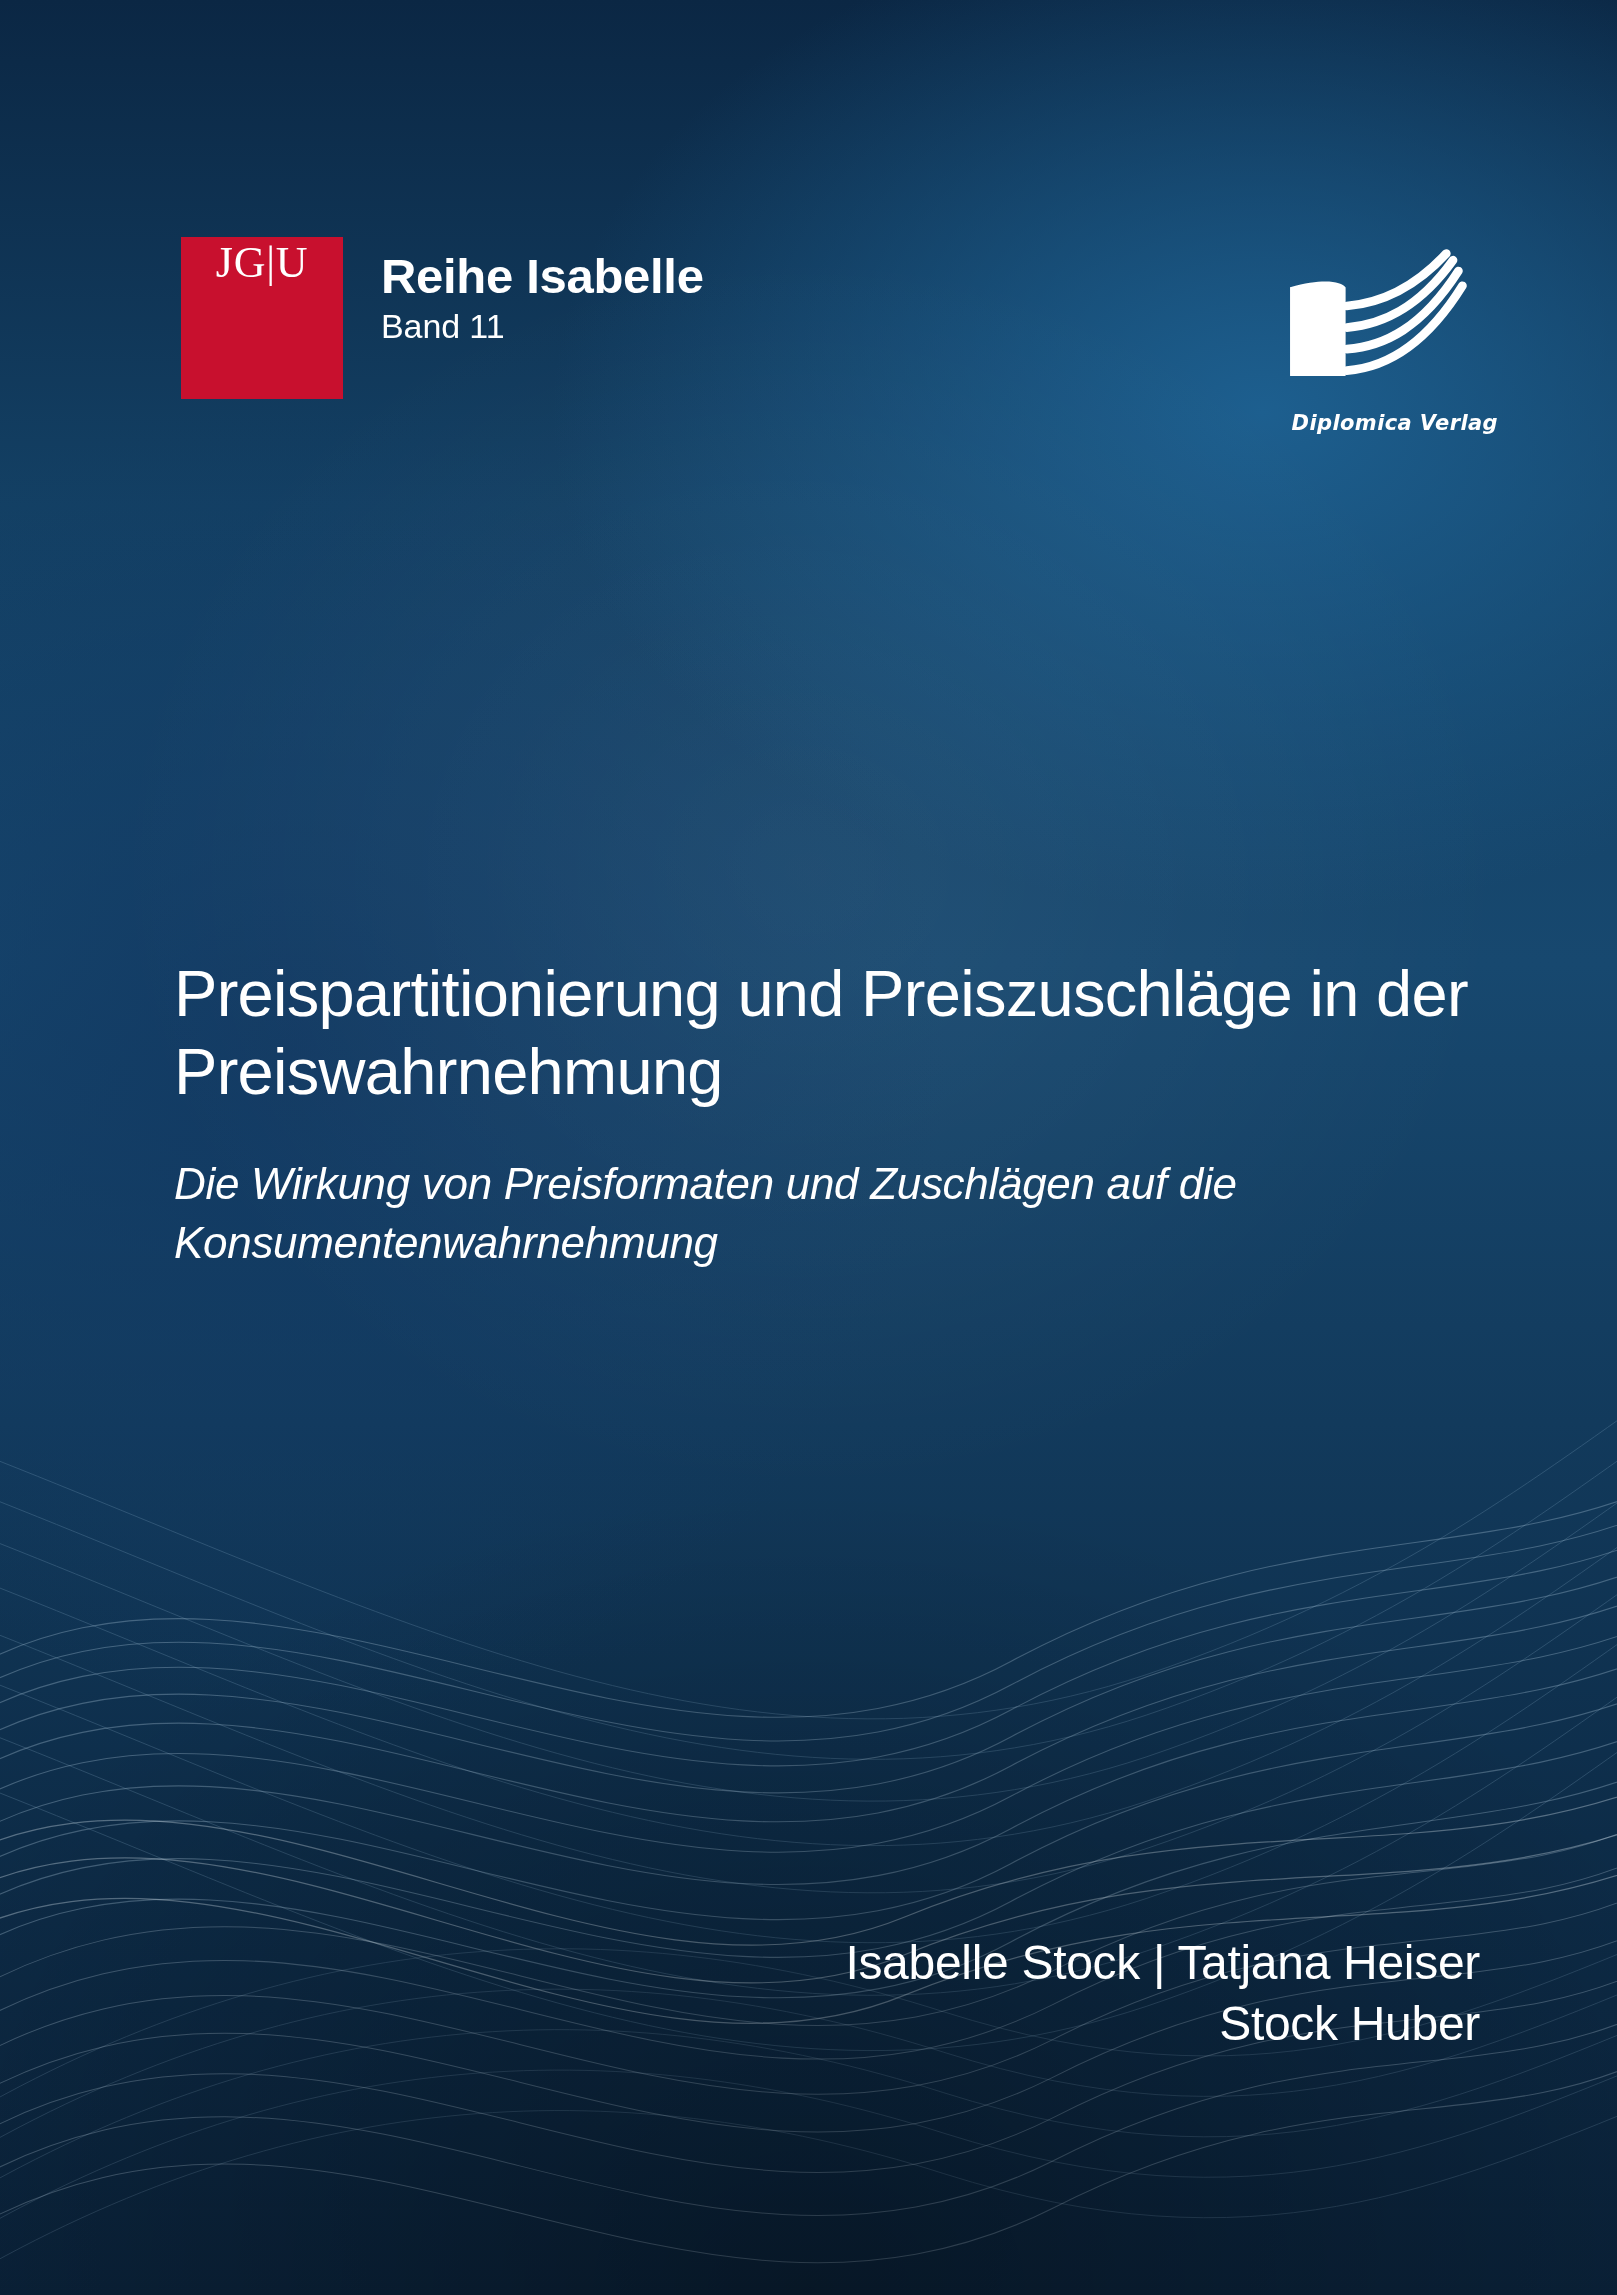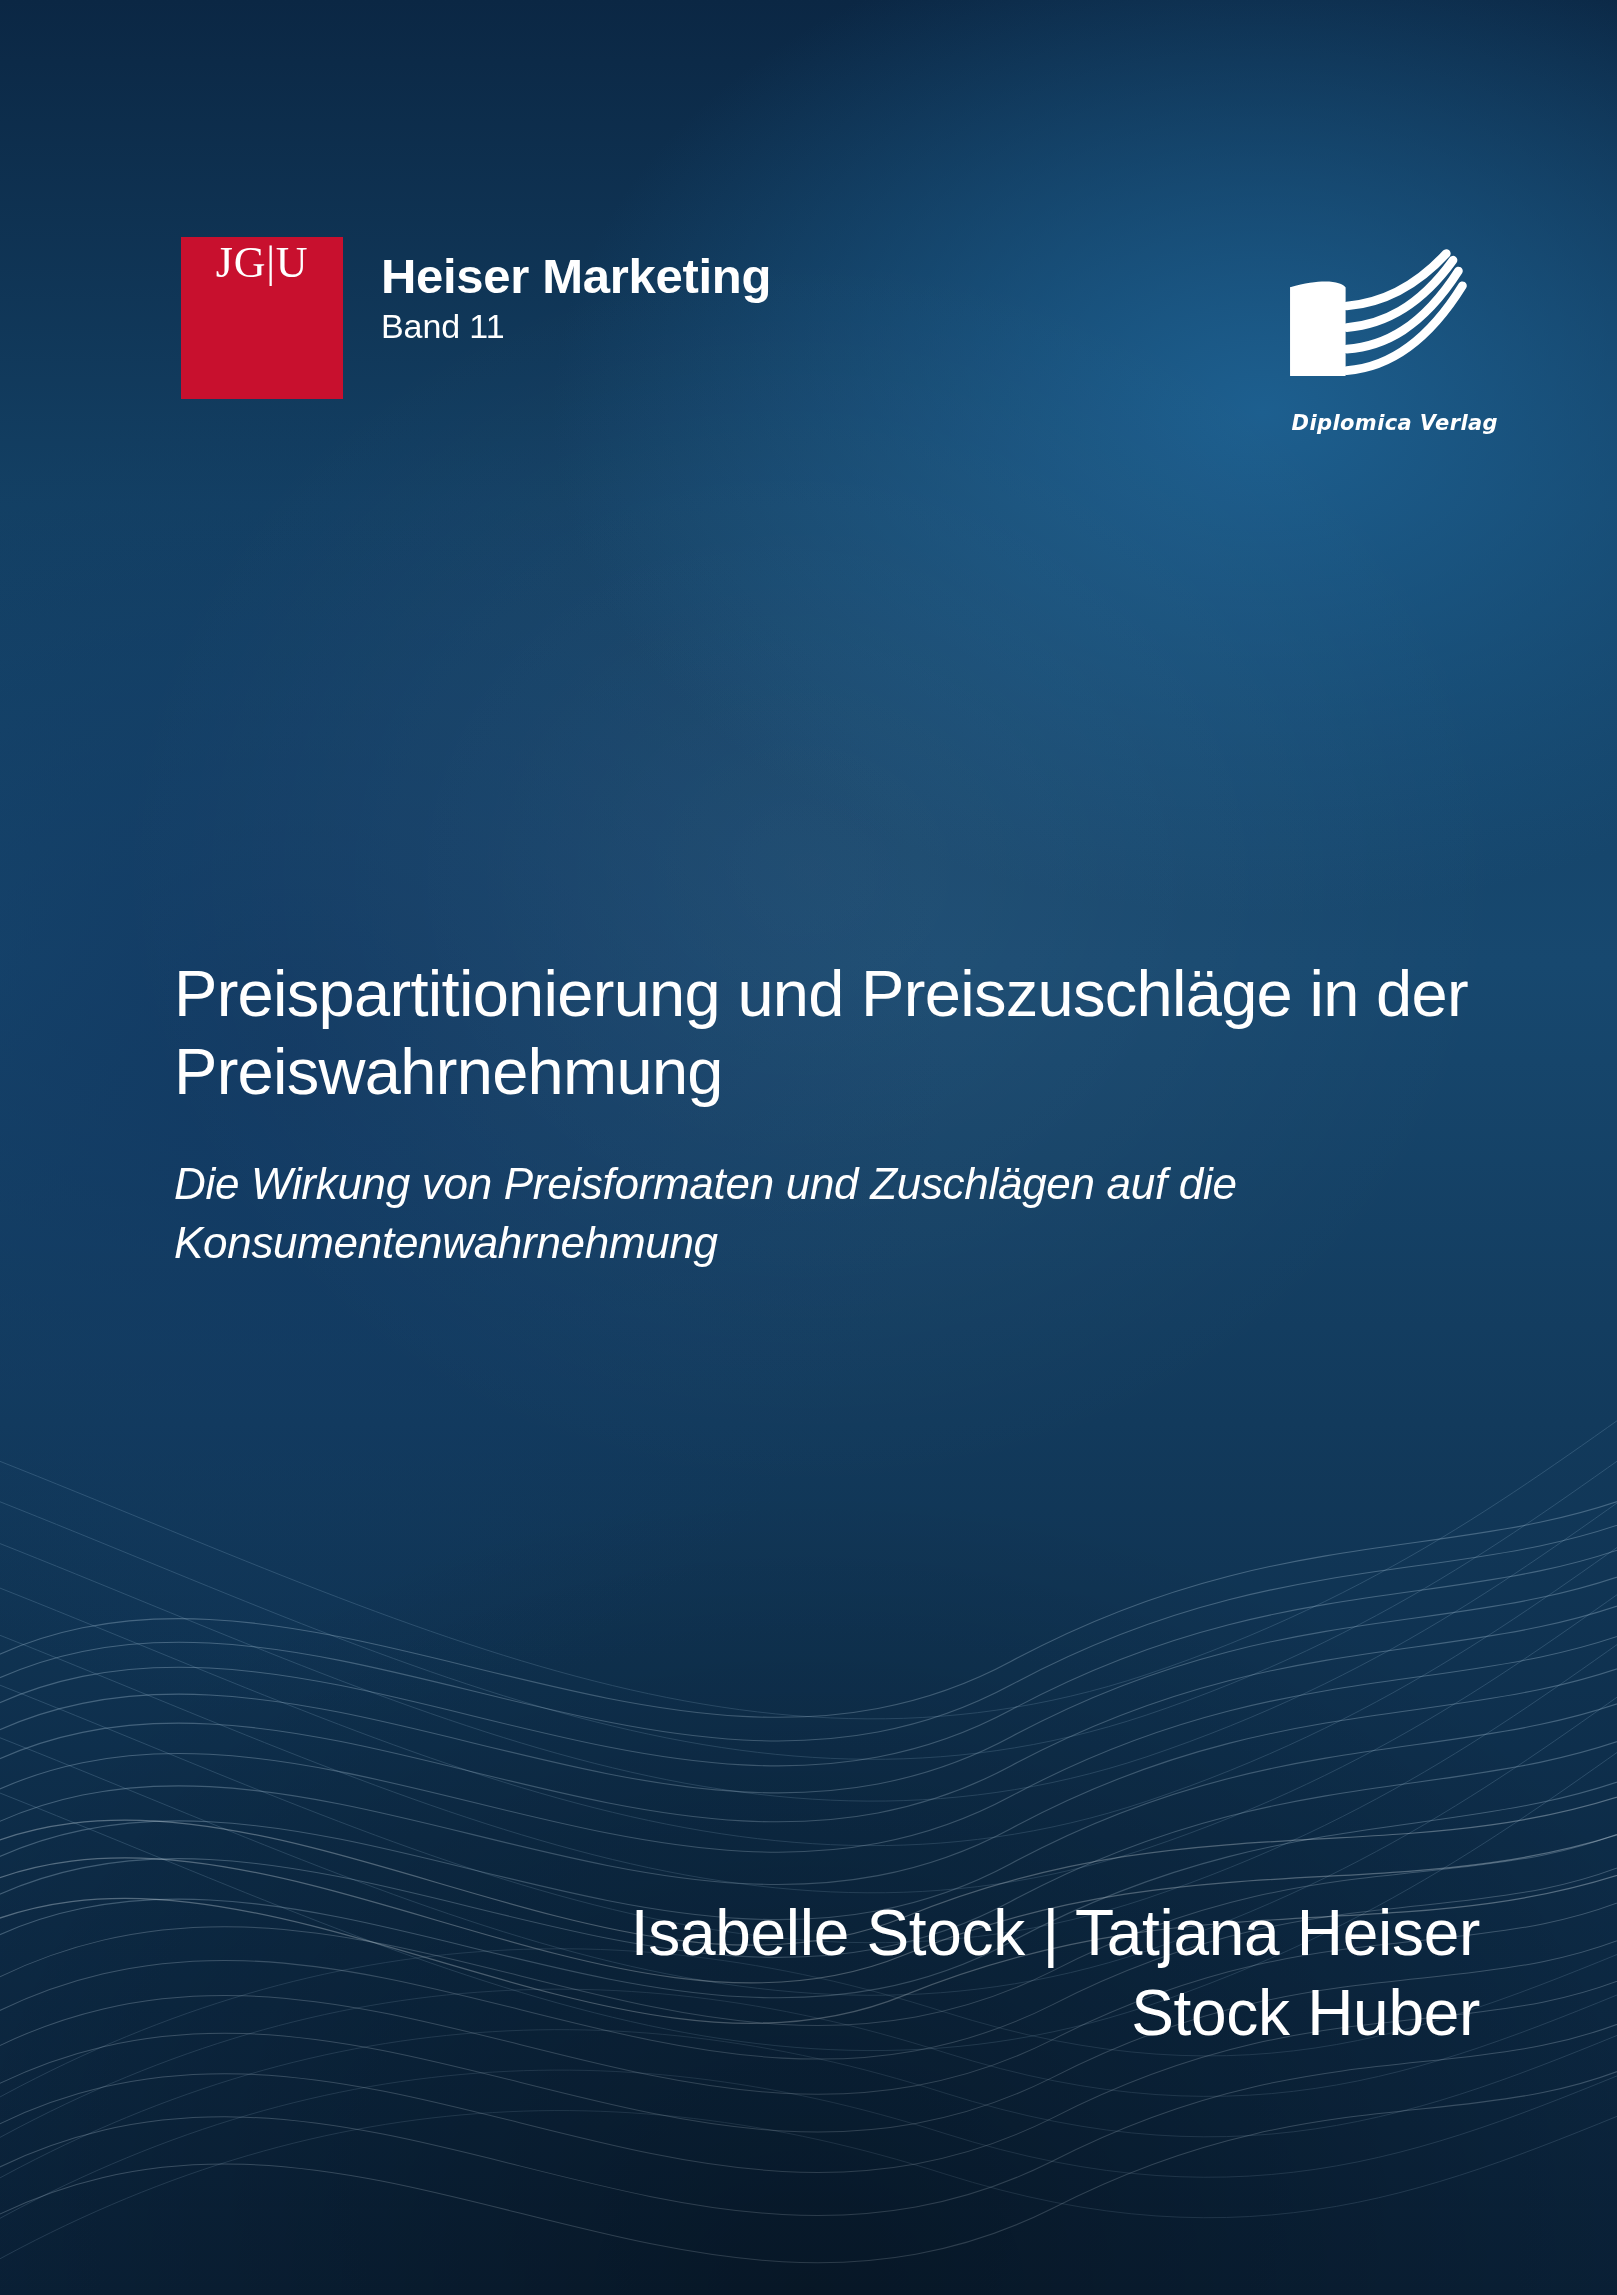--- a/index.html
+++ b/index.html
@@ -131,21 +131,21 @@
 
   
   .authors {
     position: absolute;
     right: 138px;
     bottom: 241px;
     text-align: right;
     color: #ffffff;
   }
   .authors-line {
-    font-size: 64px;
+    font-size: 48px;
     font-weight: 400;
     line-height: 1.26;
     letter-spacing: -0.3px;
     white-space: nowrap;
   }
 </style>
 </head>
 <body>
 
 <div class="cover">
@@ -196,21 +196,21 @@
     </g>
   </svg>
 
   <div class="vignette"></div>
 
   <div class="header">
     <div class="jgu-logo">
       <span>JG|U</span>
     </div>
     <div class="series">
-      <div class="series-name">Heiser Marketing</div>
+      <div class="series-name">Reihe Isabelle</div>
       <div class="series-volume">Band 11</div>
     </div>
   </div>
 
   <div class="publisher">
     <svg width="222" height="155" viewBox="0 0 330 230">
       <path d="M36,58 L36,190 L118,190 L118,58 Z" fill="#ffffff"></path>
       <path d="M36,58 C86,44 112,50 118,58 L118,190 C108,178 78,176 36,190 Z" fill="#ffffff"></path>
       <g fill="none" stroke="#ffffff" stroke-width="13" stroke-linecap="round">
         <path d="M120,182 C176,178 236,146 292,56"></path>

